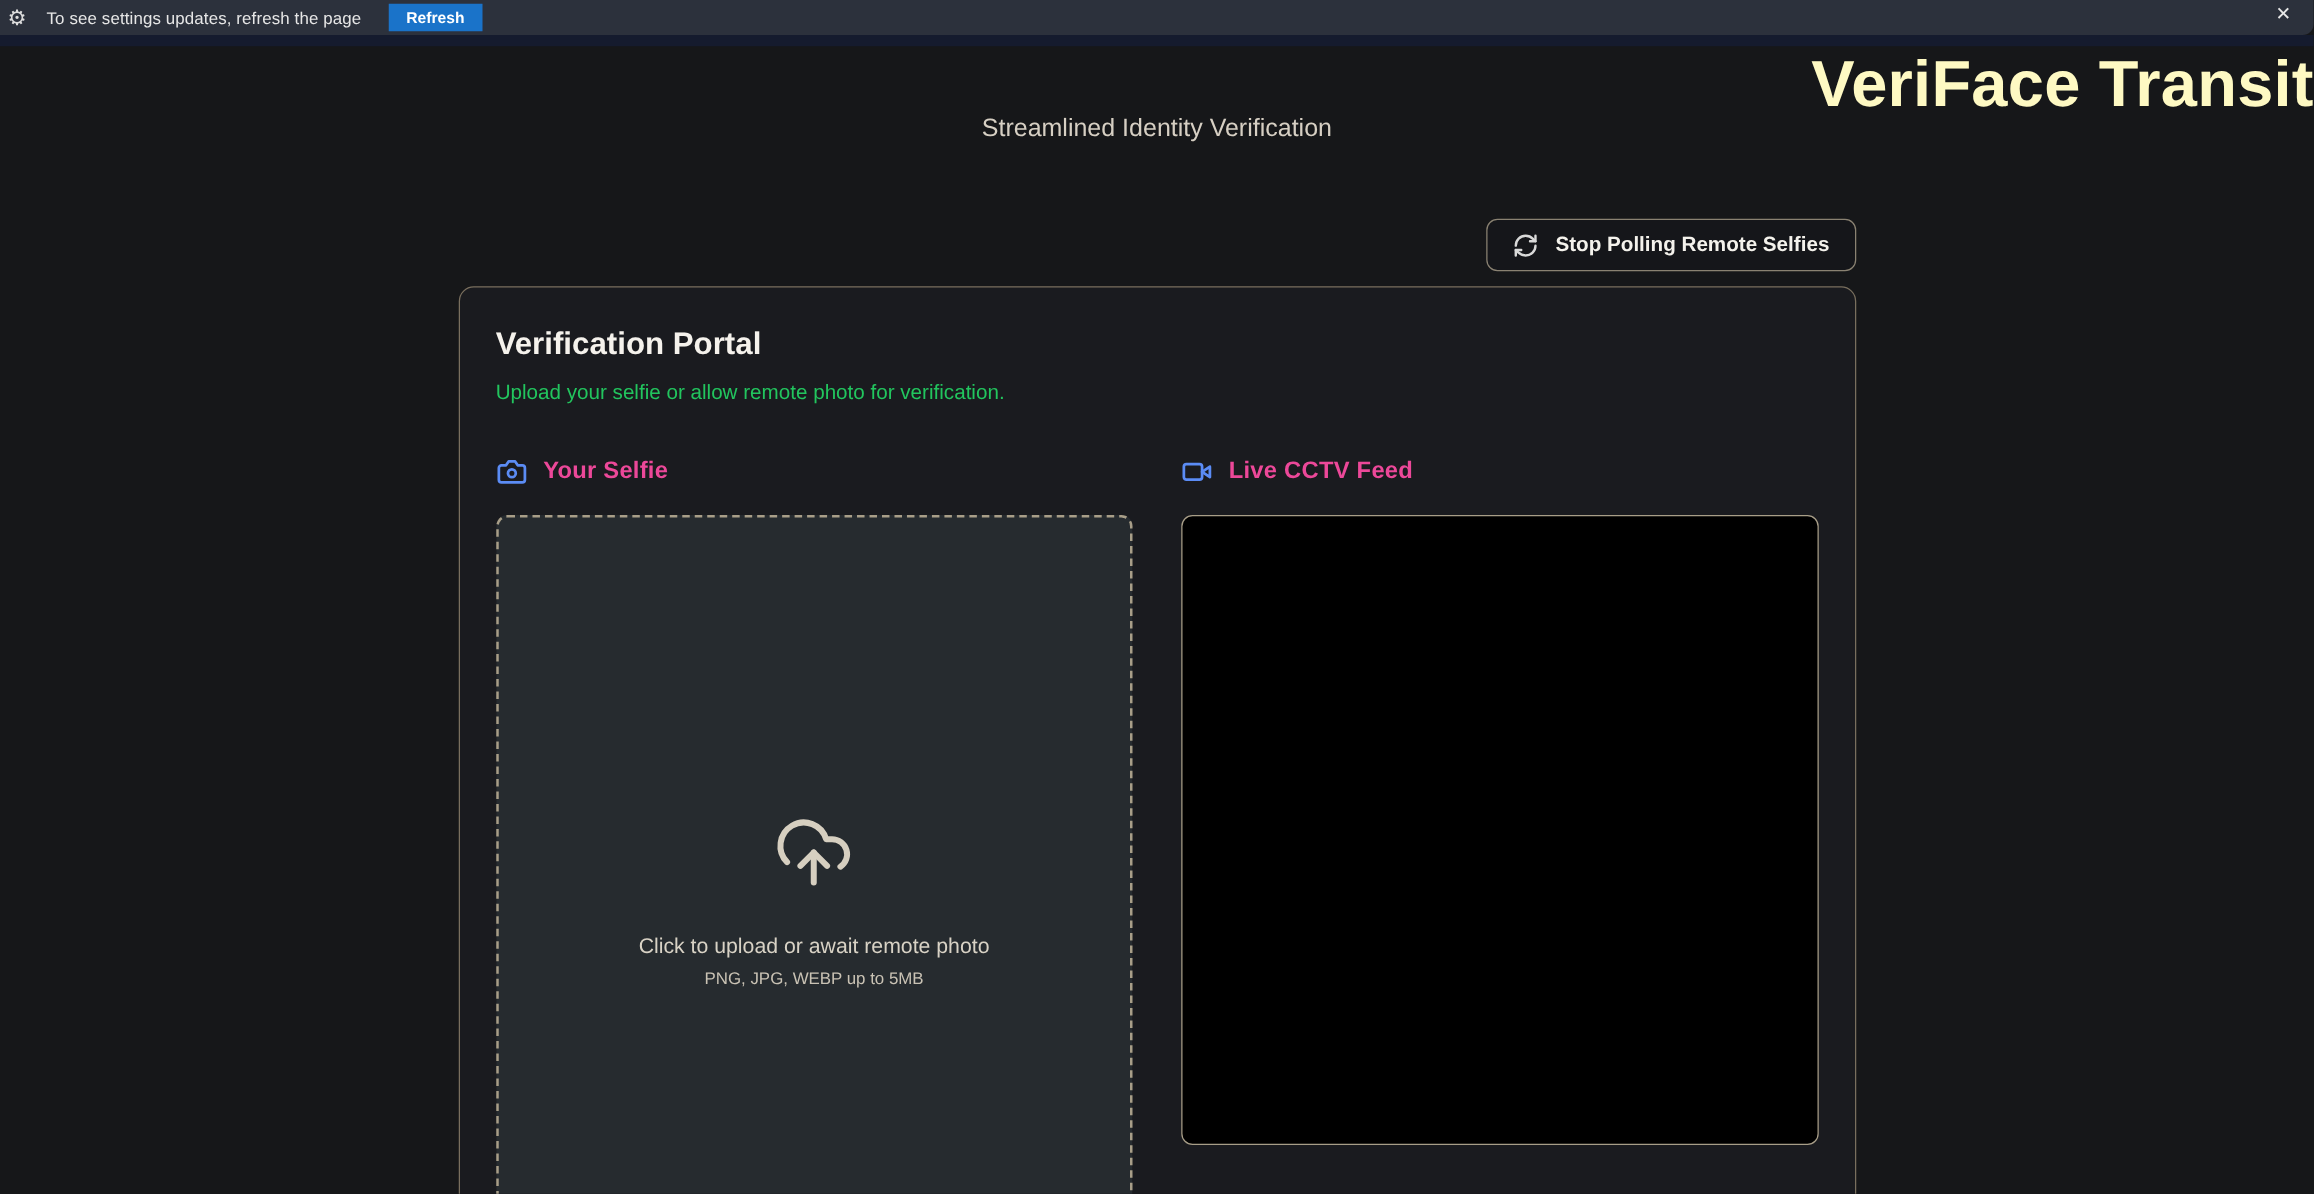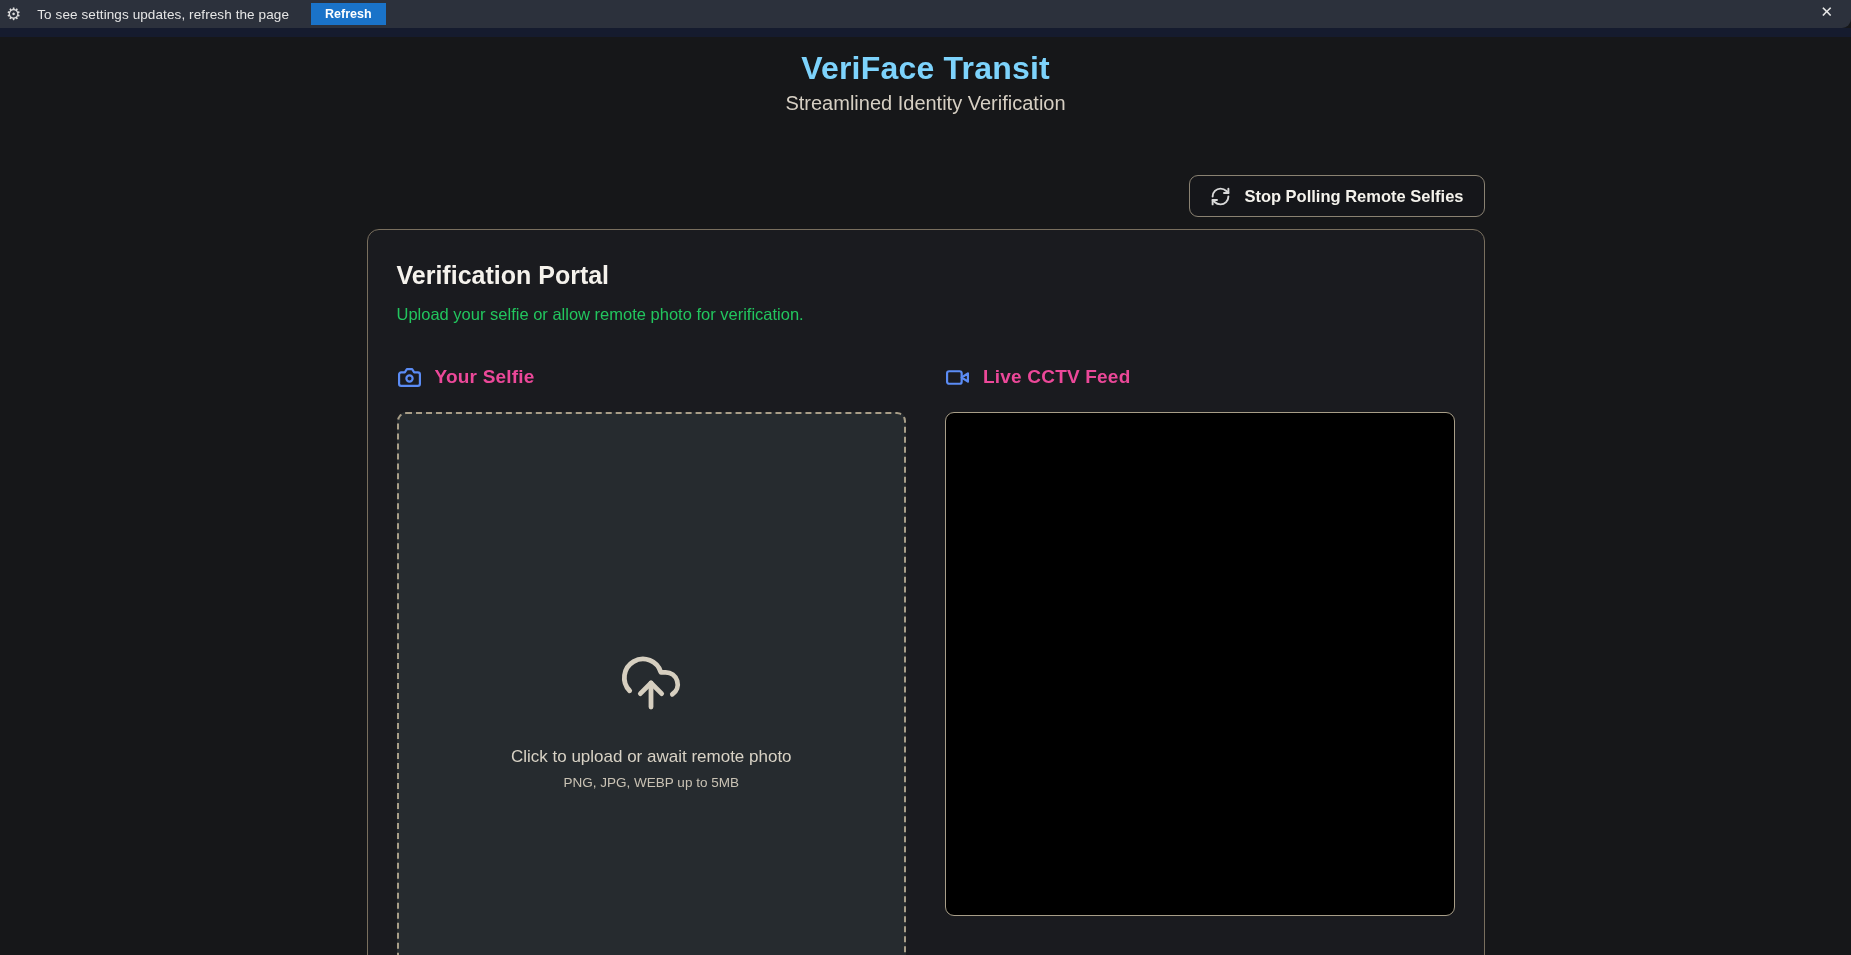--- a/index.html
+++ b/index.html
@@ -33,22 +33,22 @@
     background:none; border:none; color:#e8e8e8;
     font-size:15px; line-height:1; cursor:pointer;
     font-family:inherit;
   }
   .notif-strip { height:9px; width:100%; background:#151b2e; }
 
   
   .app-header { text-align:center; }
   .app-title {
     margin-top:8px;
-    font-size:32px; line-height:46px; font-weight:bold;
-    color:#7dd3fc; letter-spacing:.2px;
+    font-size:52px; line-height:46px; font-weight:bold;
+    color:#fef9c3; letter-spacing:.2px;text-align:right;
   }
   .app-subtitle {
     font-size:20px; line-height:24px;
     color:#d6cfc3; font-weight:normal;
   }
 
   
   .content { width:1118px; margin:0 auto; }
 
   .toolbar-row {

